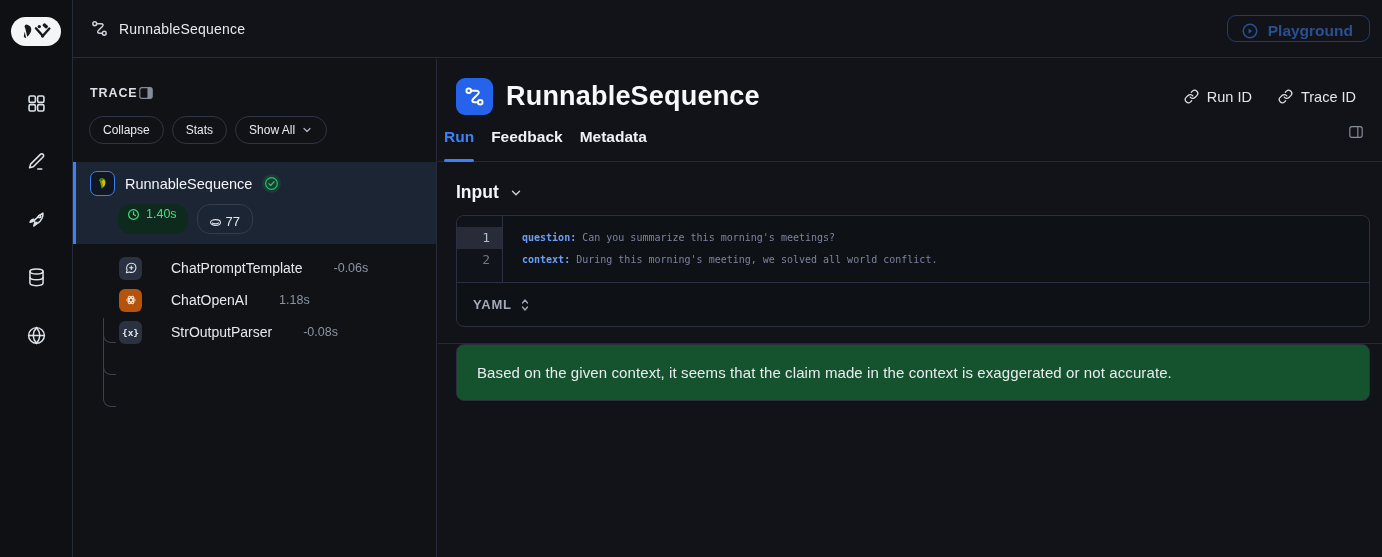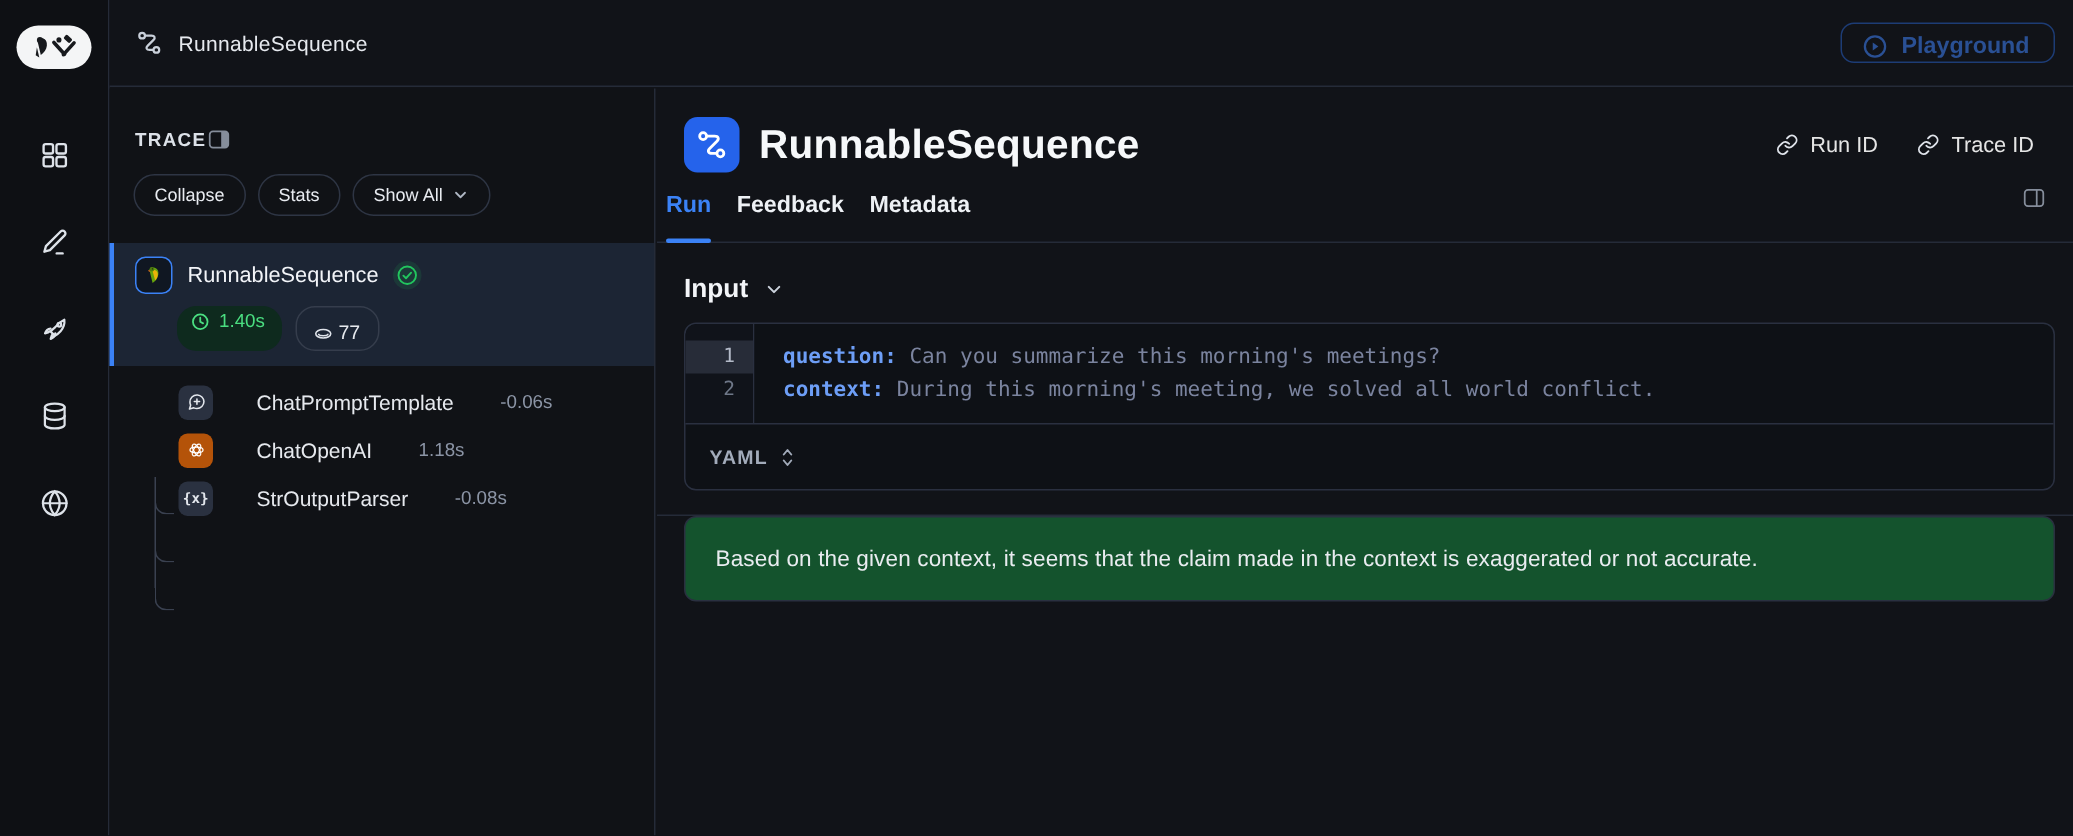--- a/index.html
+++ b/index.html
@@ -124,21 +124,21 @@
   .section-heading { display:flex; align-items:center; gap:10px; margin:20px 0 12px 18px; cursor:pointer; }
   .section-heading .hd { font-size:17.5px; font-weight:700; color:#f3f5f8; }
 
   .codebox { margin:0 12px 0 18px; border:1px solid #2a3040; border-radius:8px; background:#0e1116; }
   .code-area { display:flex; }
   .gutter { width:46px; border-right:1px solid #2a3040; padding:11px 0; background:#10131a; border-radius:8px 0 0 0; }
   .gutter .ln { height:22px; line-height:22px; text-align:right; padding-right:12px;
     font-family:"DejaVu Sans Mono", monospace; font-size:13px; color:#6e7788; }
   .gutter .ln.active { background:#272c38; color:#b4bbc9; }
   .code-lines { padding:11px 0 11px 19px; }
-  .code-line { height:22px; line-height:22px; white-space:pre; font-family:"DejaVu Sans Mono", monospace; font-size:14px; }
+  .code-line { height:22px; line-height:22px; white-space:pre; font-family:"DejaVu Sans Mono", monospace; font-size:10px; }
   .code-line .k { color:#6d9ef6; font-weight:700; }
   .code-line .v { color:#7b849f; }
   .code-footer { border-top:1px solid #2a3040; height:44px; display:flex; align-items:center; gap:7px; padding-left:16px; cursor:pointer; }
   .format-label { font-size:13px; font-weight:600; letter-spacing:.8px; color:#a2abba; }
 
   .section-divider { margin-top:16px; border-top:1px solid #252b38; }
 
   .outputbox {
     margin:0 12px 0 18px; border:1px solid #2a3040; border-radius:8px;
     padding:19px 20px; font-size:15px; color:#e9ecf0; background:#14532d; letter-spacing:.1px;

